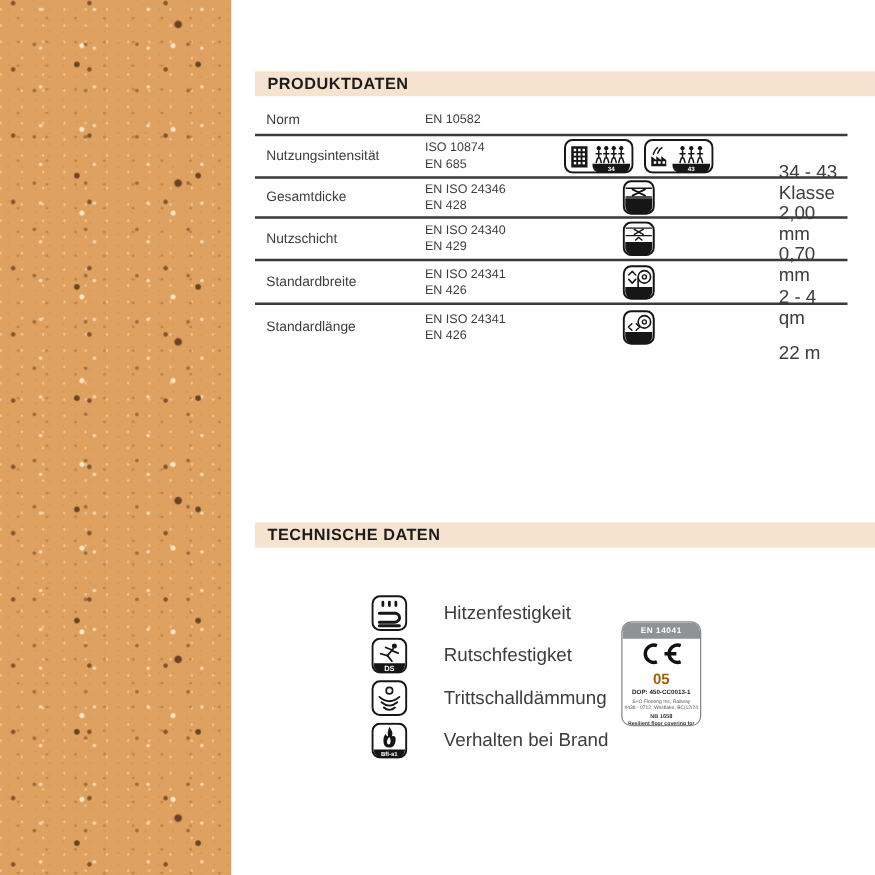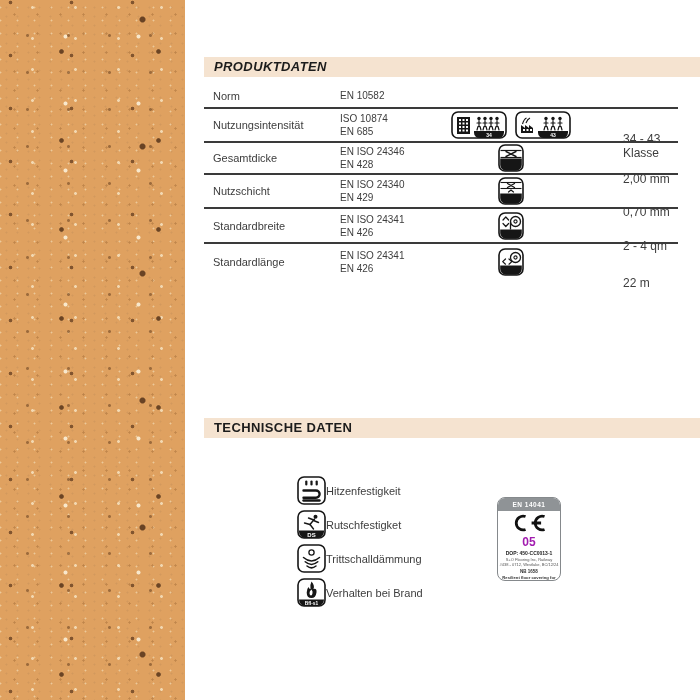--- a/index.html
+++ b/index.html
@@ -21,44 +21,44 @@
       radial-gradient(circle, rgba(201,148,92,.6) 0 .8px, rgba(201,148,92,0) 1.2px);
     background-size:151px 127px, 97px 89px, 61px 53px, 41px 37px, 73px 67px,
                     43px 31px, 23px 19px, 17px 13px, 11px 9px;
     background-position:67px 83px, 13px 7px, 41px 29px, 7px 17px, 29px 3px,
                         11px 23px, 3px 5px, 9px 1px, 1px 3px;}
 
   
   .banner{position:absolute;left:204px;width:496px;height:20px;background:#f5e3d0;
           line-height:20px;padding-left:10px;box-sizing:border-box;
           font-size:13px;font-weight:bold;color:#1c1c1c;letter-spacing:.4px;}
-  #banner-produkt{top:57px;font-style:italic;}
+  #banner-produkt{top:57px;}
   #banner-technisch{top:418px;}
 
   
   .table{position:absolute;left:204px;top:84px;width:474px;}
   .row{display:flex;align-items:center;border-bottom:2px solid #3a3a3a;}
   .row.last{border-bottom:none;}
   .col-label{width:136px;padding-left:9px;box-sizing:border-box;font-size:11px;}
   .col-norm{width:96px;font-size:10px;line-height:1.3;}
   .col-icon{width:150px;display:flex;justify-content:center;align-items:center;gap:8px;}
-  .col-value{flex:1;padding-left:37px;box-sizing:border-box;font-size:12px;margin-top:41px;}
+  .col-value{flex:1;padding-left:37px;box-sizing:border-box;font-size:15px;margin-top:41px;}
 
   
   .tech-list{position:absolute;left:297px;top:476px;width:260px;}
   .tech-item{display:flex;align-items:center;height:29px;margin-bottom:5px;}
-  .tech-item .tech-label{font-size:11px;}
+  .tech-item .tech-label{margin-left:29px;font-size:15px;}
 
   
   .ce-badge{position:absolute;left:497px;top:497px;width:64px;height:84px;
     border:1.5px solid #85898c;border-radius:8px;background:#fff;box-sizing:border-box;
     overflow:hidden;text-align:center;}
   .ce-head{height:13px;background:#8f9396;color:#fff;font-size:6.5px;font-weight:bold;
     line-height:13px;letter-spacing:.5px;}
-  .ce-05{font-weight:bold;font-size:12px;color:#a21caf;line-height:1;text-align:center;}
+  .ce-05{font-weight:bold;font-size:12px;color:#a16207;line-height:1;text-align:center;}
   .ce-dop{font-weight:bold;font-size:5px;color:#222;margin-top:2px;}
   .ce-addr{font-size:4px;color:#555;line-height:1.25;margin-top:1px;}
   .ce-nb{font-weight:bold;font-size:4.5px;color:#333;margin-top:2px;}
   .ce-desc{font-weight:bold;font-size:4.2px;color:#333;line-height:1.25;padding:1px 4px 0 4px;}
 
   svg text{font-family:"Liberation Sans",sans-serif;}
 </style>
 </head>
 <body>
 

